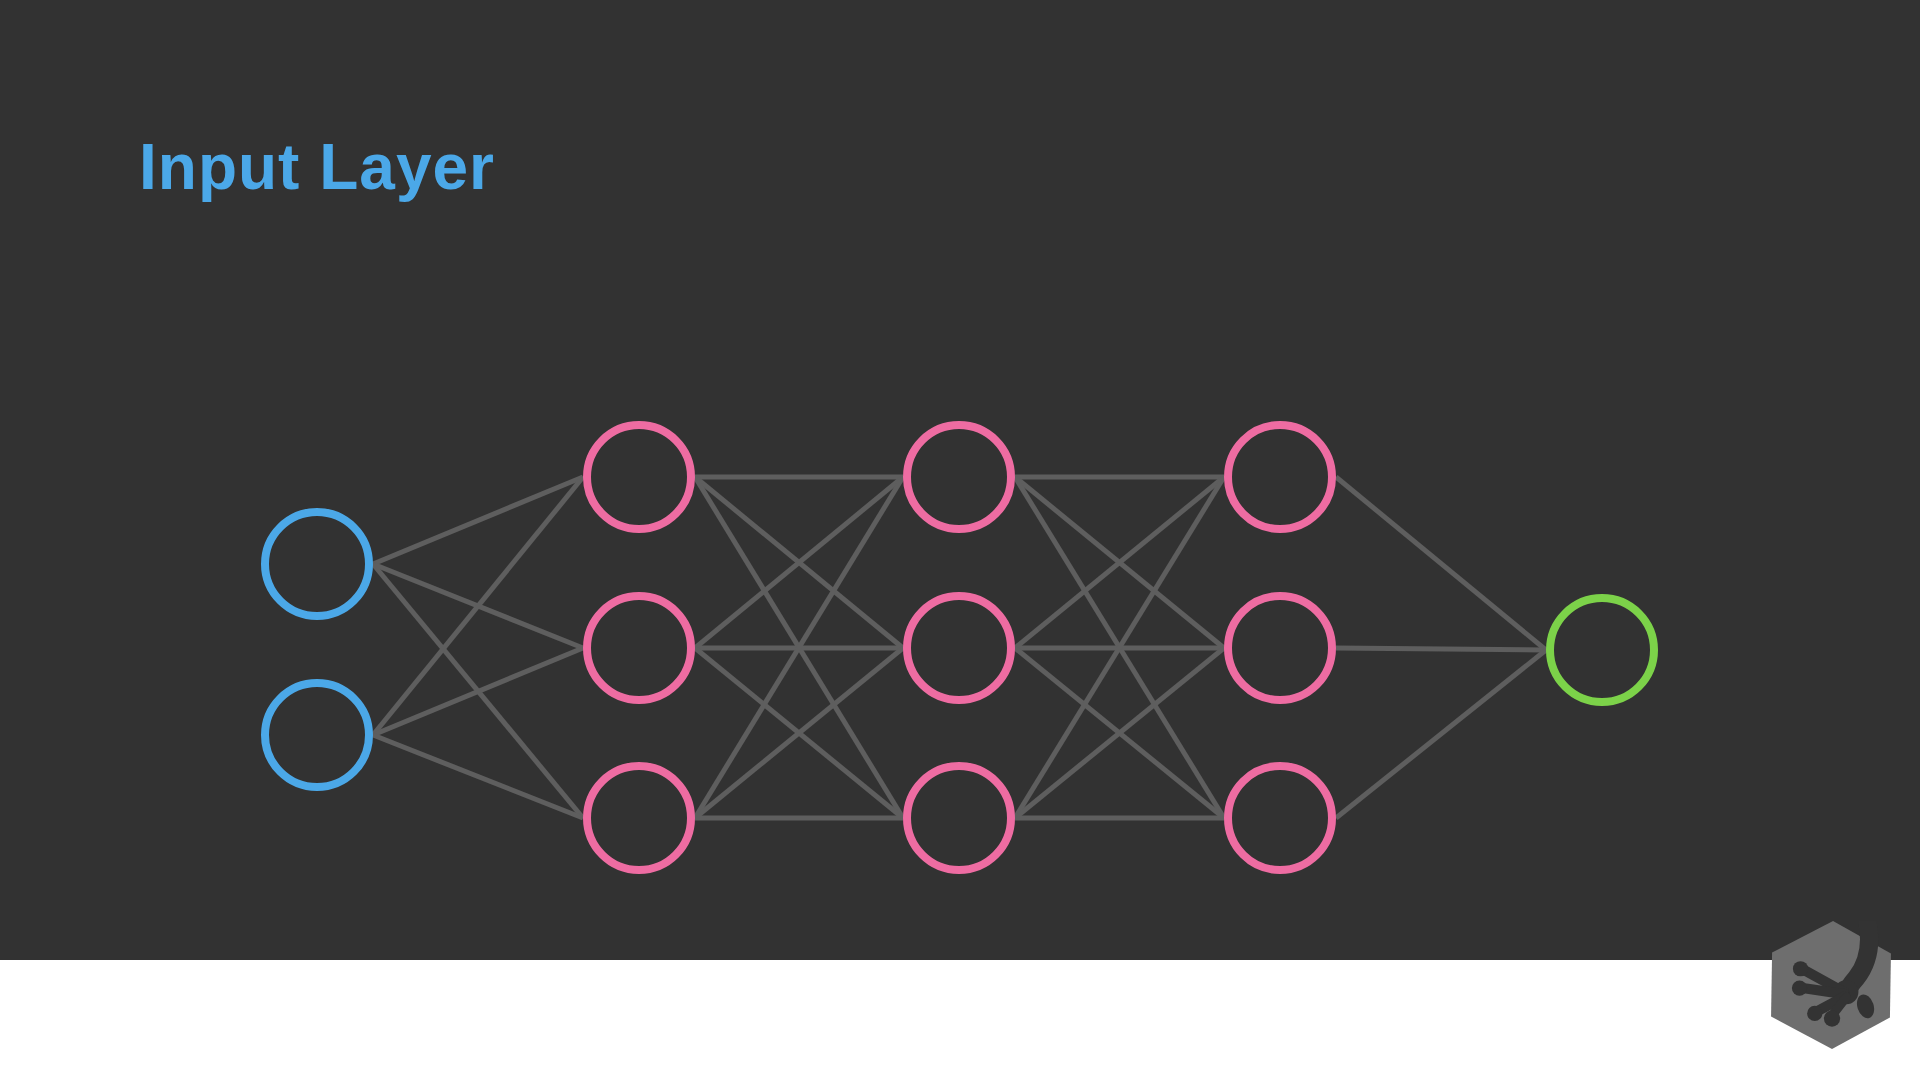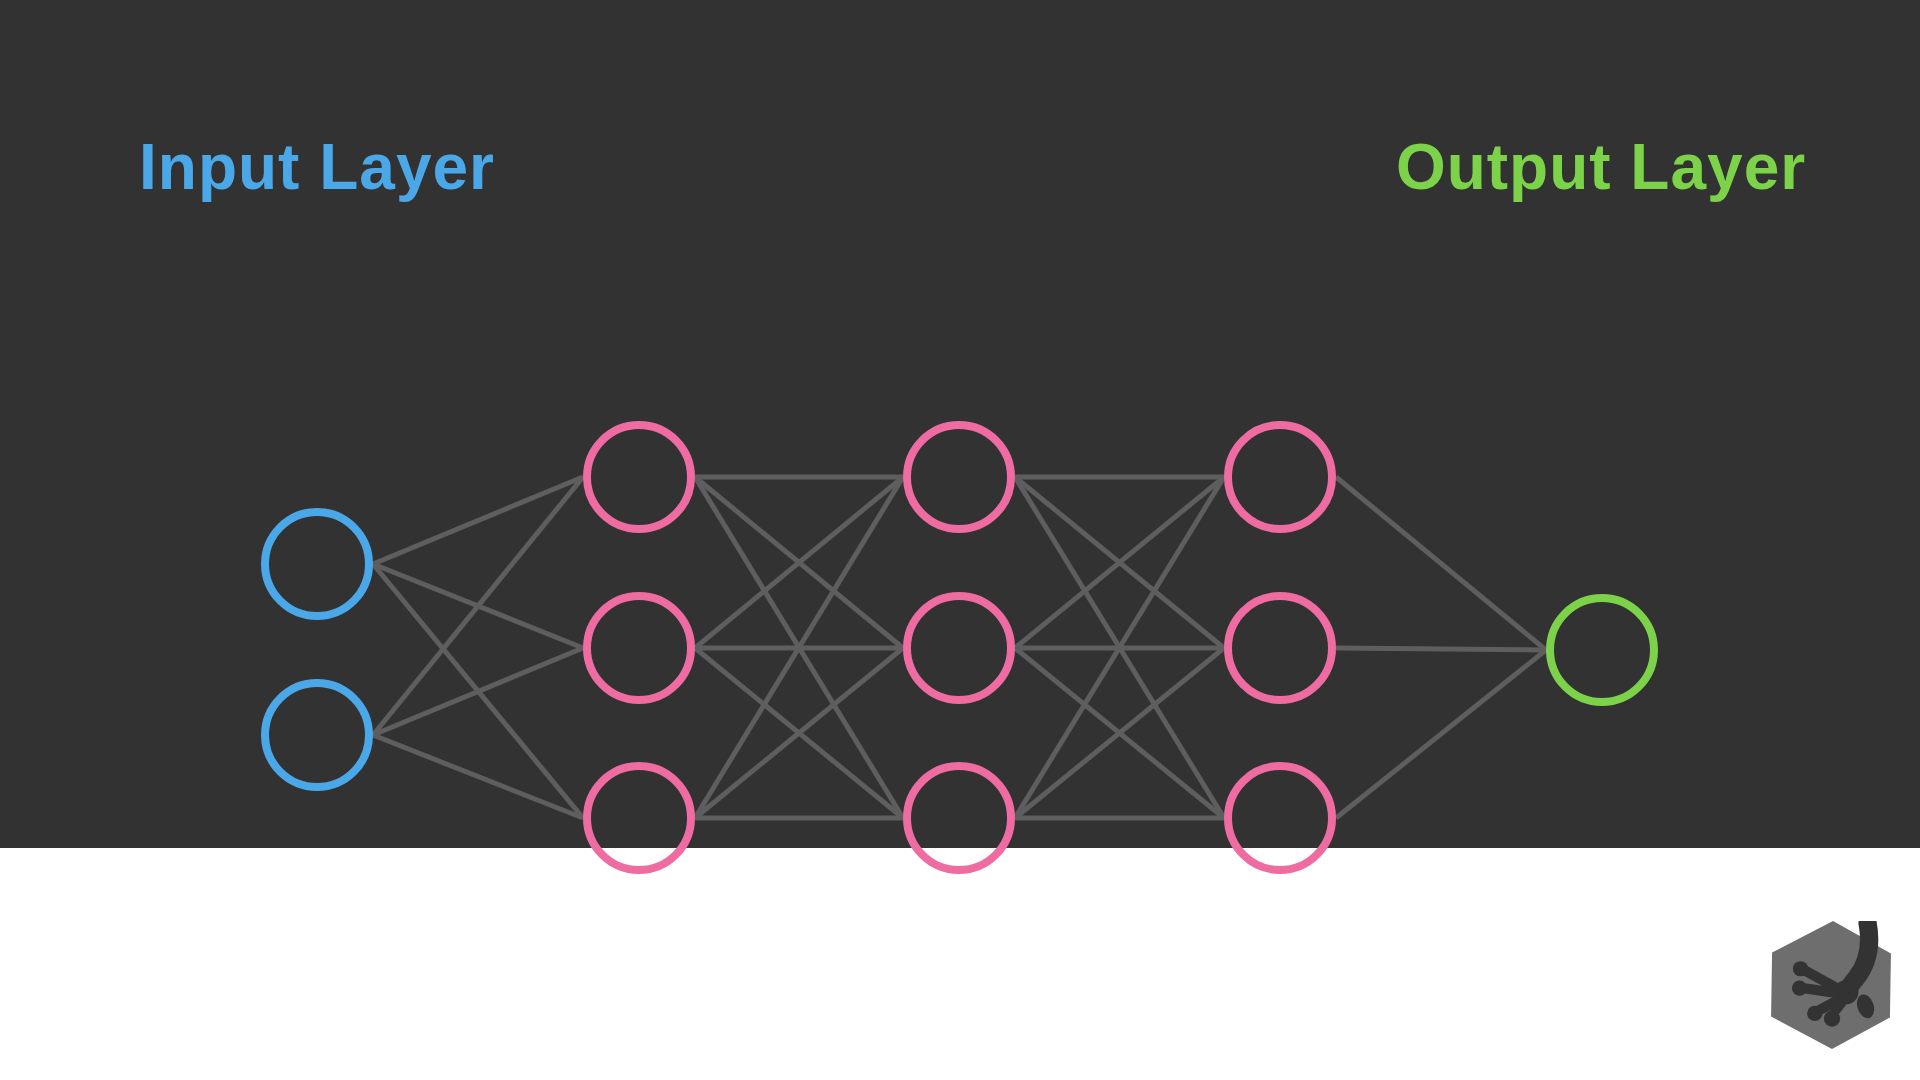--- a/index.html
+++ b/index.html
@@ -6,21 +6,21 @@
     margin: 0;
     padding: 0;
     width: 1920px;
     height: 1080px;
     overflow: hidden;
     font-family: "Liberation Sans", sans-serif;
   }
   .stage {
     position: relative;
     width: 1920px;
-    height: 848px;
+    height: 960px;
     background: #323232; 
   }
   .layer-label {
     position: absolute;
     top: 132px;
     transform: translateX(-50%);
     font-size: 64px;
     font-weight: 700;
     letter-spacing: 1px;
     line-height: 1.1;
@@ -46,21 +46,20 @@
   }
 </style>
 </head>
 <body>
 
 <div class="stage" style="background: rgb(50, 50, 50);">
 
   <div class="layer-label label-input" style="color: rgb(75, 168, 232);">Input Layer</div>
 
 
-  <div class="layer-label label-output" style="color: rgb(124, 210, 73);">Output Layer</div>
 
   <svg id="net" class="network-svg" viewBox="0 0 1920 1080">
       <line x1="373" y1="564" x2="583" y2="477" stroke="#5E5E5E" stroke-width="5"></line>
       <line x1="373" y1="564" x2="583" y2="648" stroke="#5E5E5E" stroke-width="5"></line>
       <line x1="373" y1="564" x2="583" y2="818" stroke="#5E5E5E" stroke-width="5"></line>
       <line x1="373" y1="735" x2="583" y2="477" stroke="#5E5E5E" stroke-width="5"></line>
       <line x1="373" y1="735" x2="583" y2="648" stroke="#5E5E5E" stroke-width="5"></line>
       <line x1="373" y1="735" x2="583" y2="818" stroke="#5E5E5E" stroke-width="5"></line>
       <line x1="695" y1="477" x2="903" y2="477" stroke="#5E5E5E" stroke-width="5"></line>
       <line x1="695" y1="477" x2="903" y2="648" stroke="#5E5E5E" stroke-width="5"></line>

